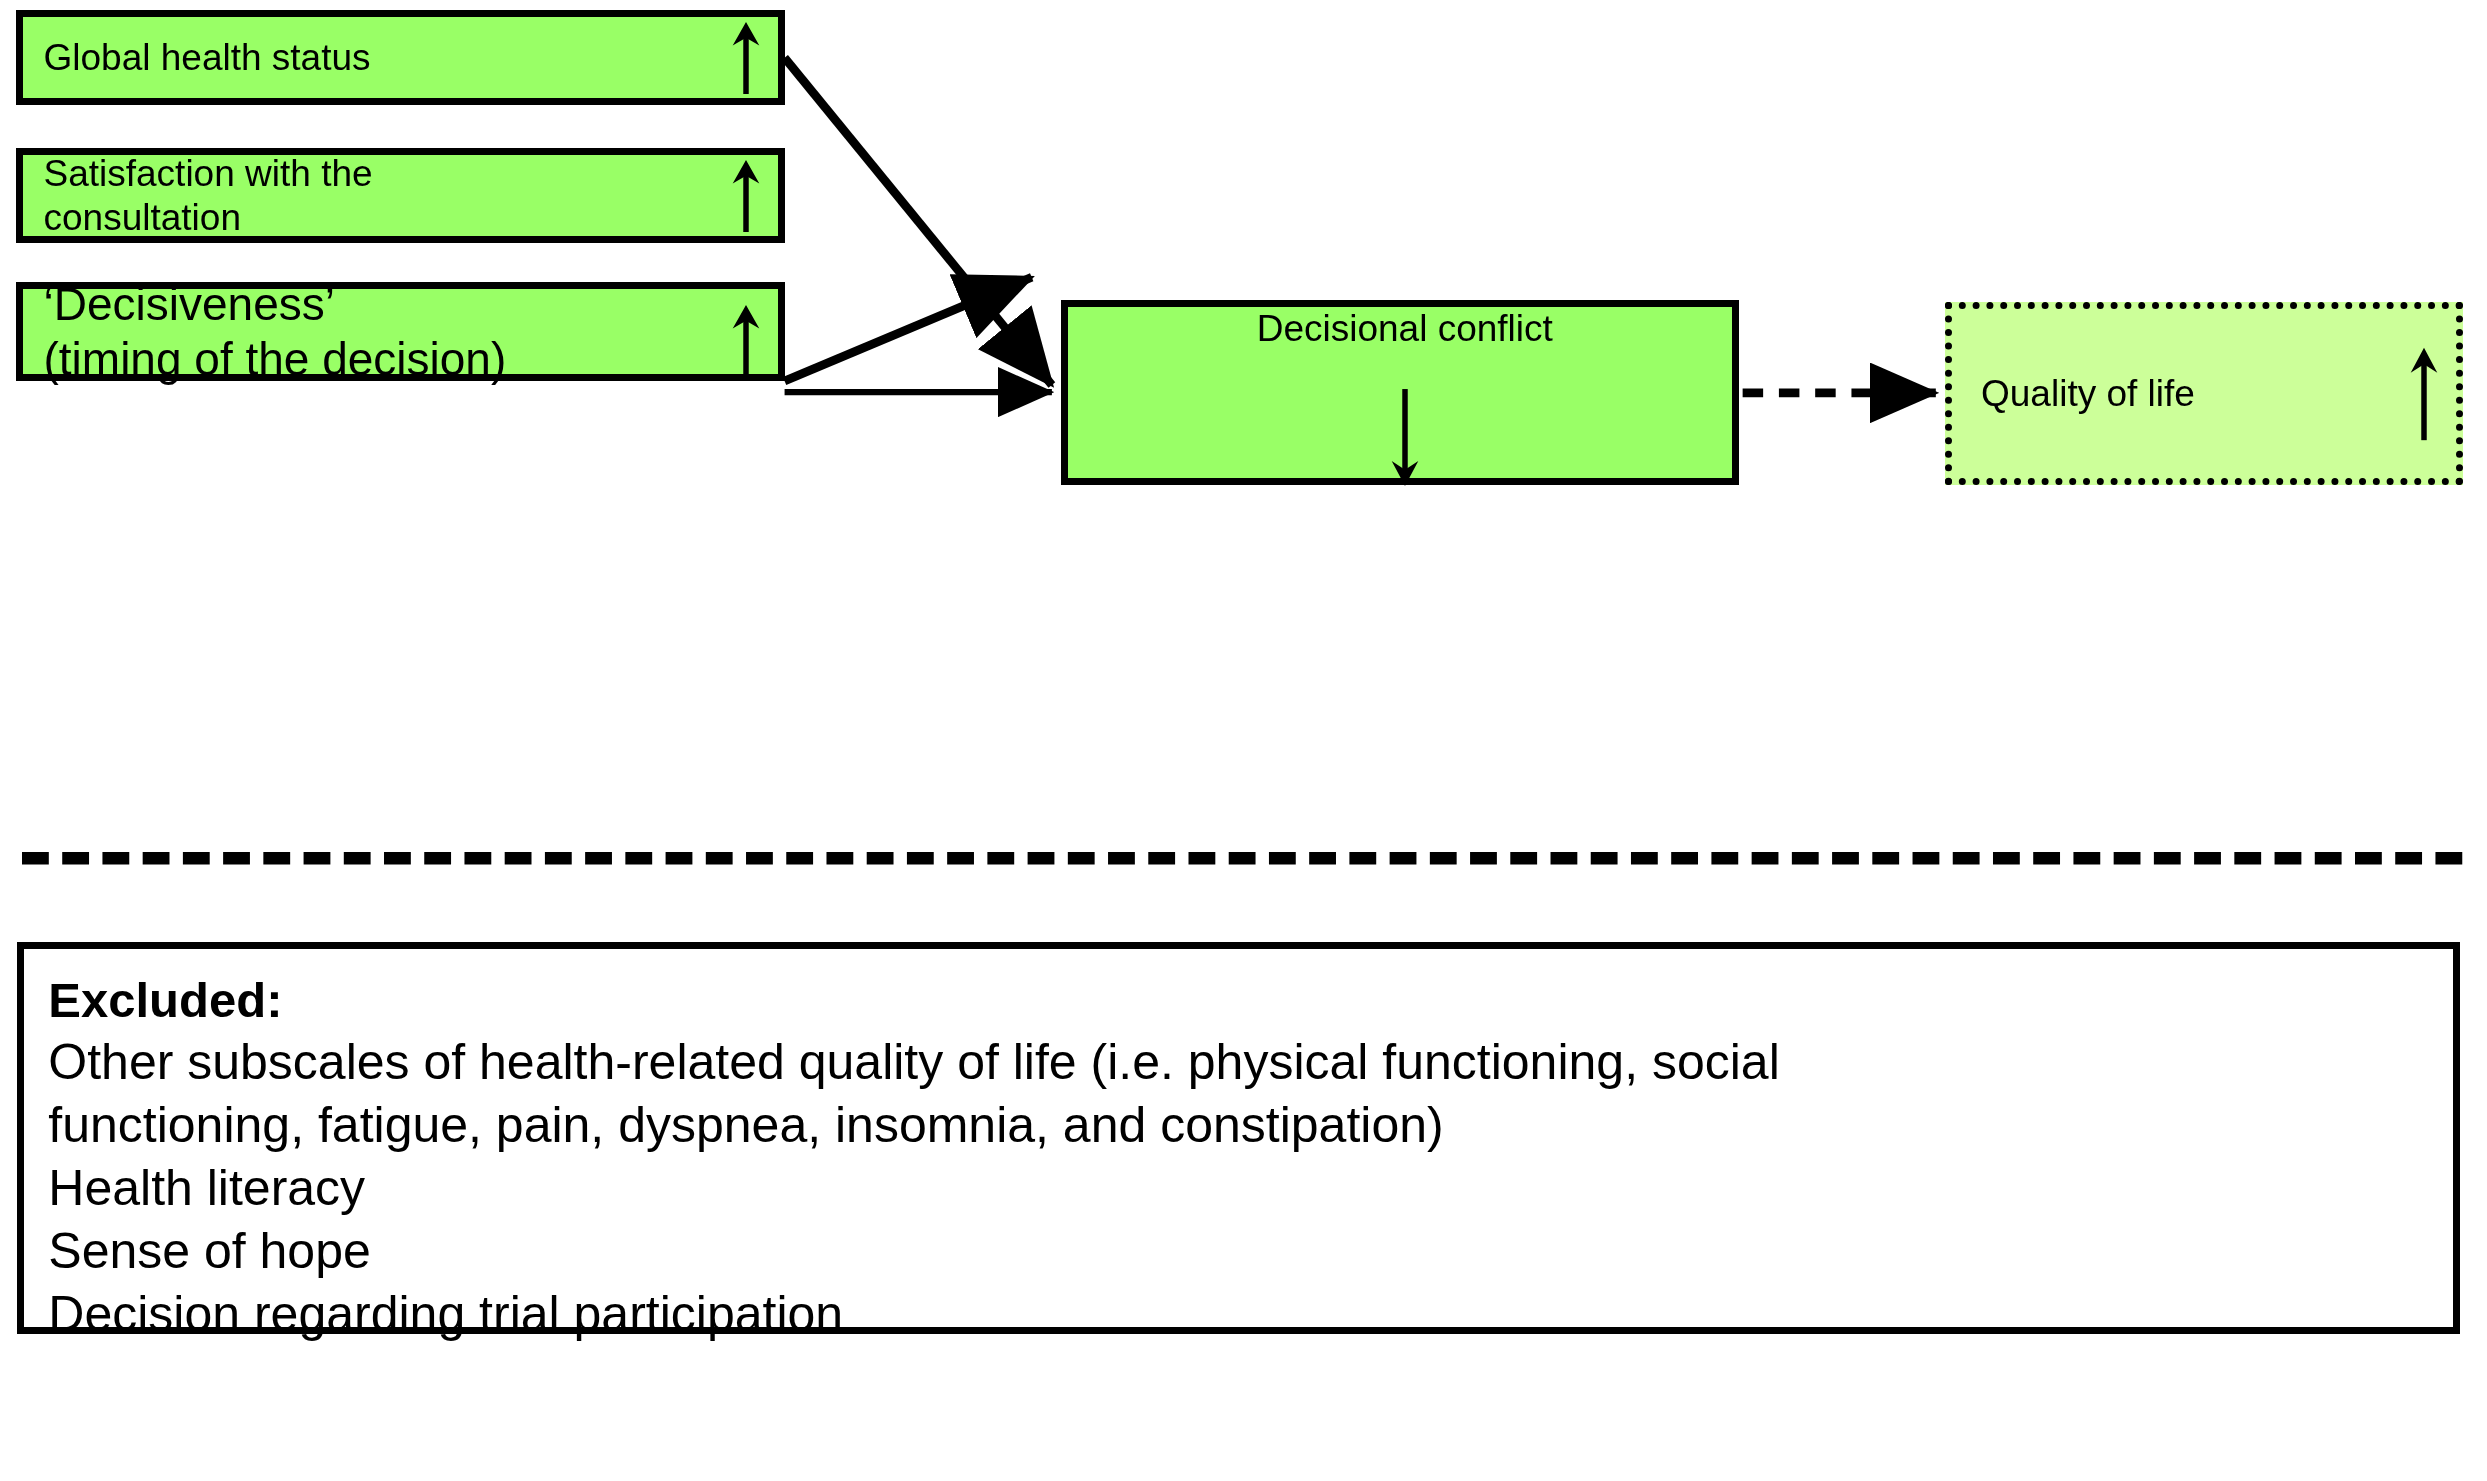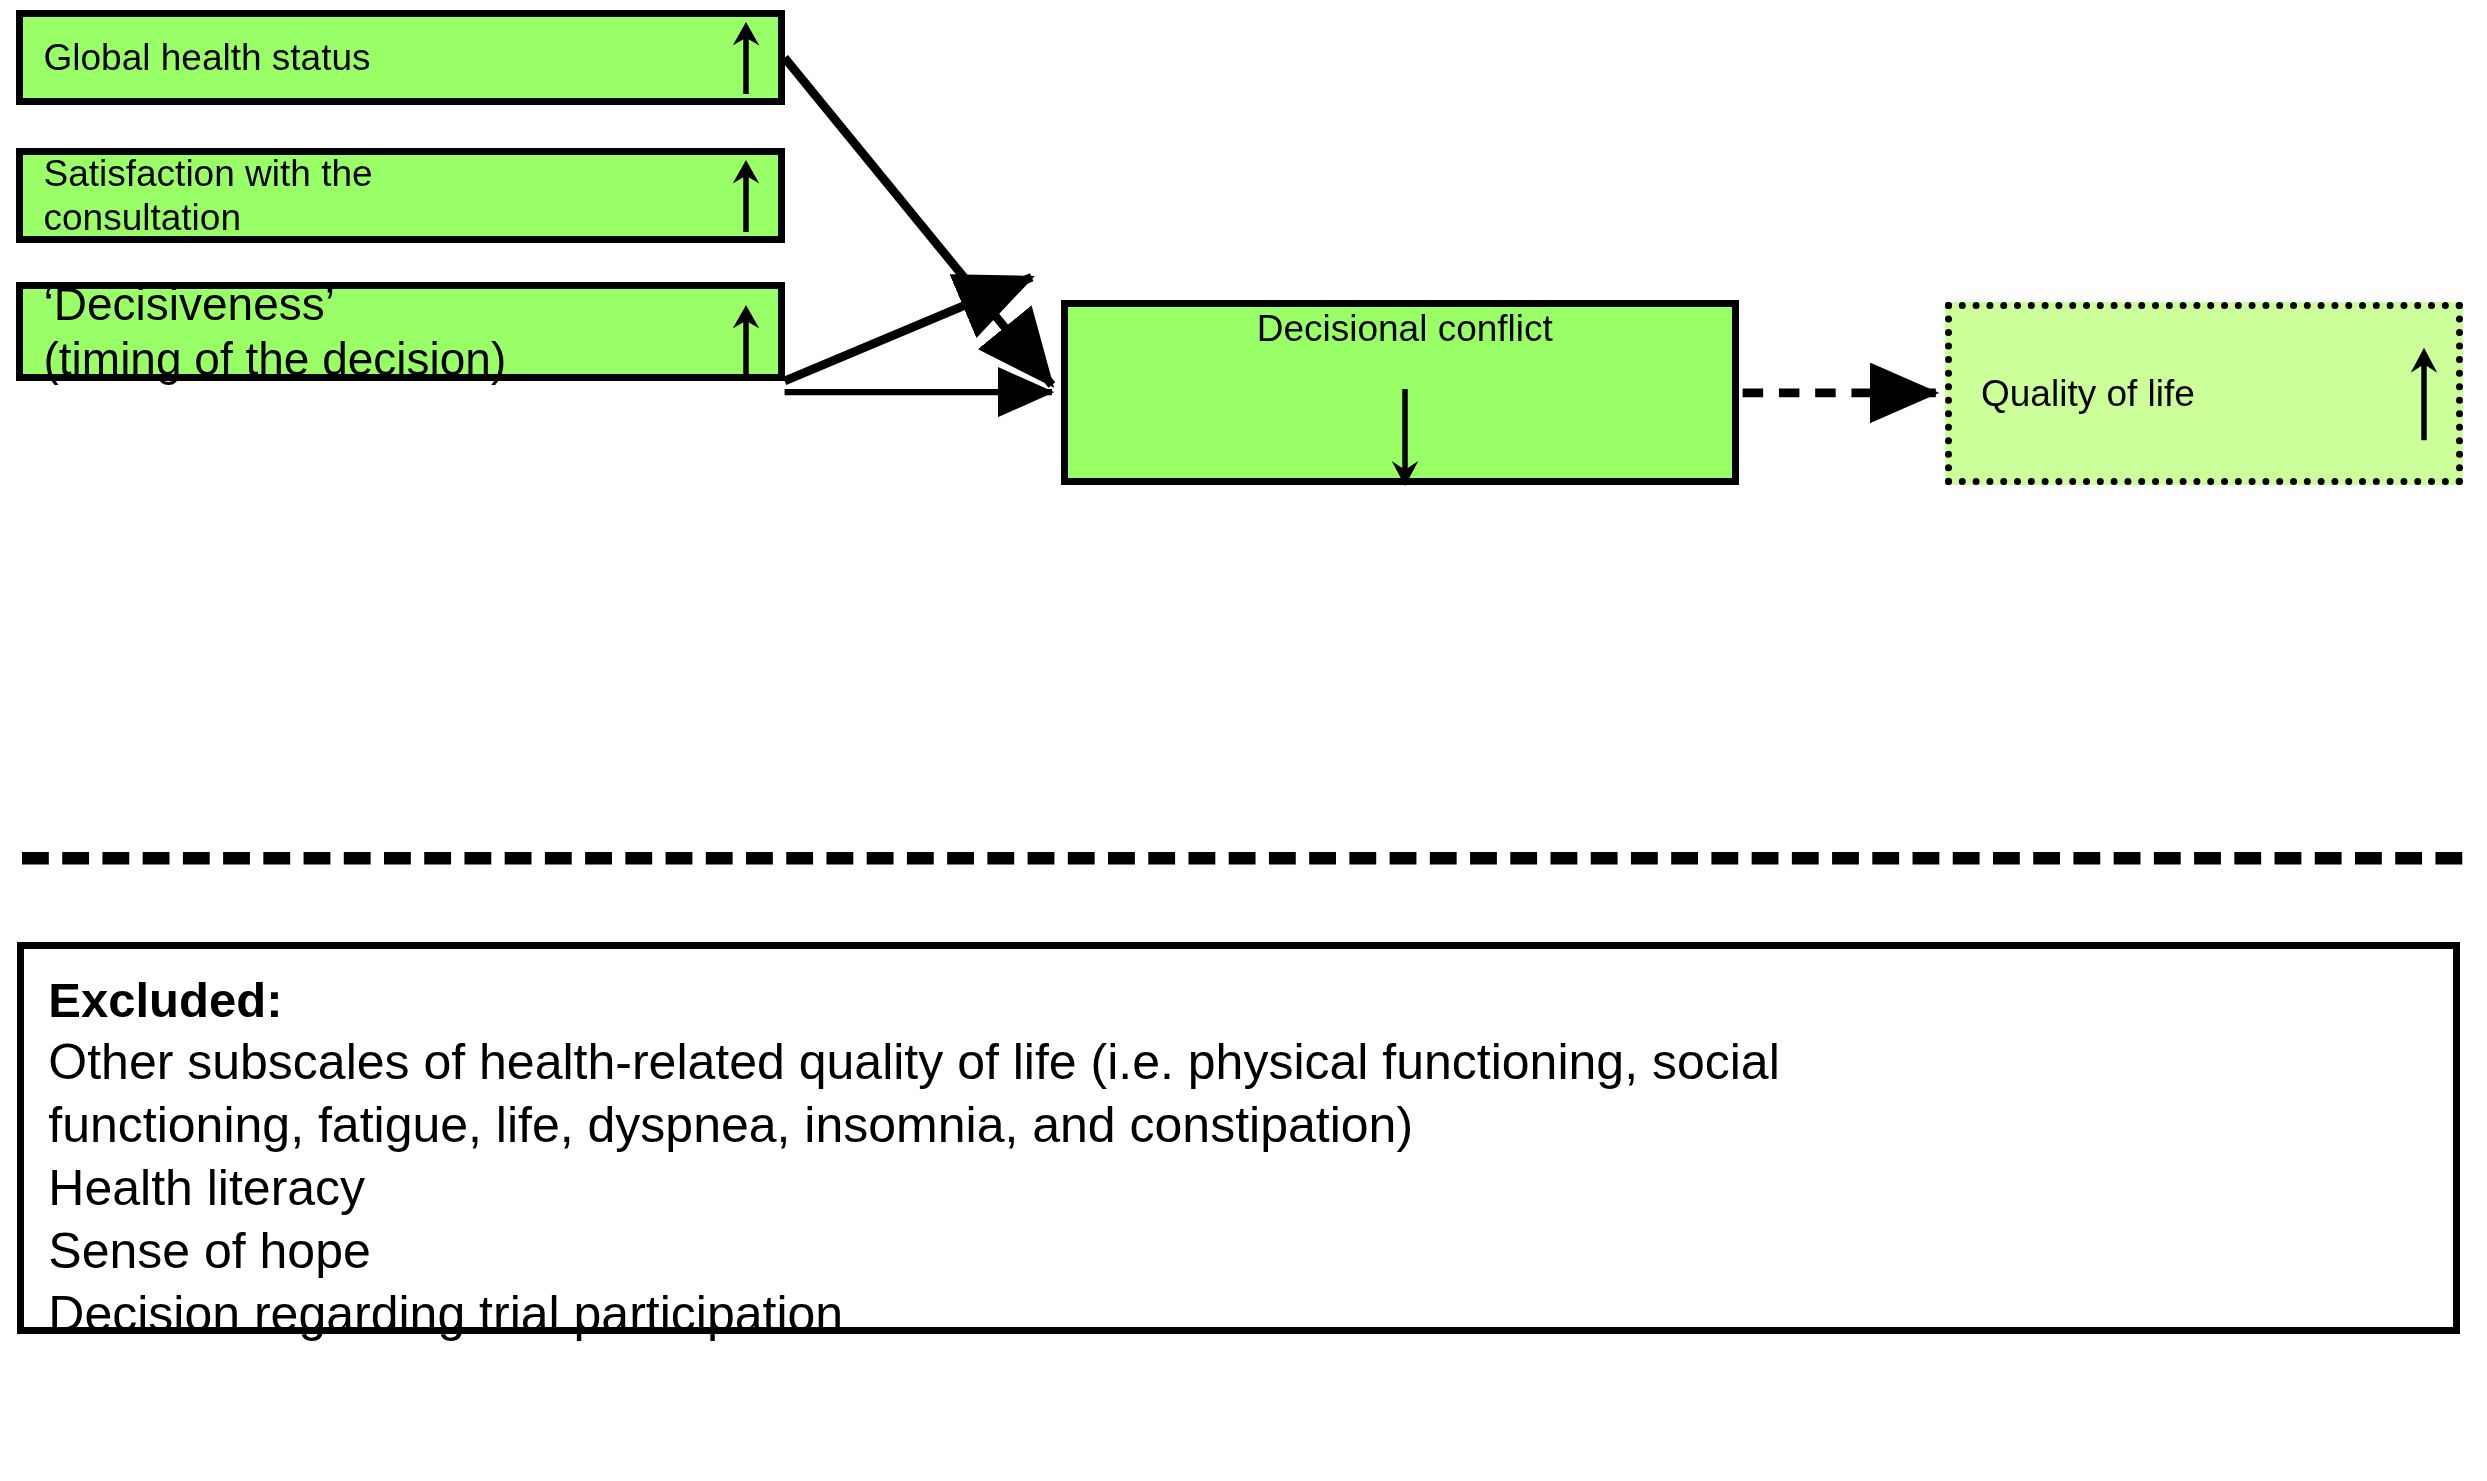--- a/index.html
+++ b/index.html
@@ -182,20 +182,20 @@
     </div>
   </div>
 
   <svg id="separator" viewBox="0 0 3100 16" width="2445" height="12.6" preserveAspectRatio="none">
     <line x1="0" y1="8" x2="3100" y2="8" stroke="#000000" stroke-width="16" stroke-dasharray="34 17"></line>
   </svg>
 
   <div id="excluded-panel">
     <div class="excluded-title">Excluded:</div>
     <div class="excluded-line">Other subscales of health-related quality of life (i.e. physical functioning, social</div>
-    <div class="excluded-line">functioning, fatigue, life, dyspnea, insomnia, and constipation)</div>
+    <div class="excluded-line">functioning, fatigue, pain, dyspnea, insomnia, and constipation)</div>
     <div class="excluded-line">Health literacy</div>
     <div class="excluded-line">Sense of hope</div>
     <div class="excluded-line">Decision regarding trial participation</div>
   </div>
 
 </div>
 
 
 </body></html>

